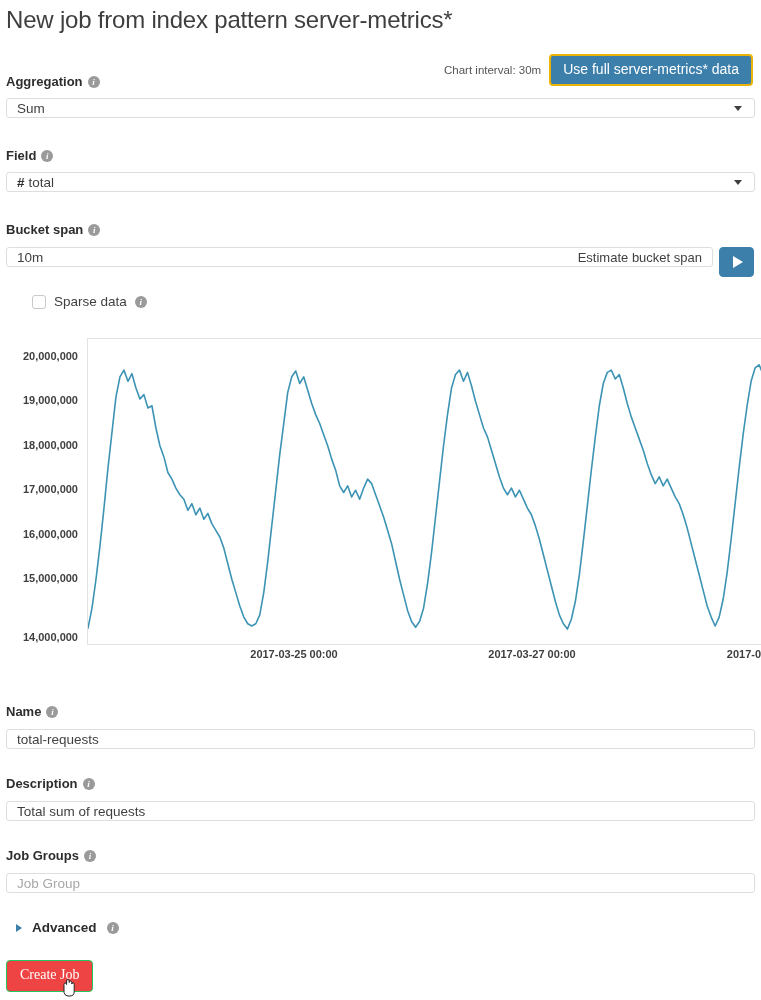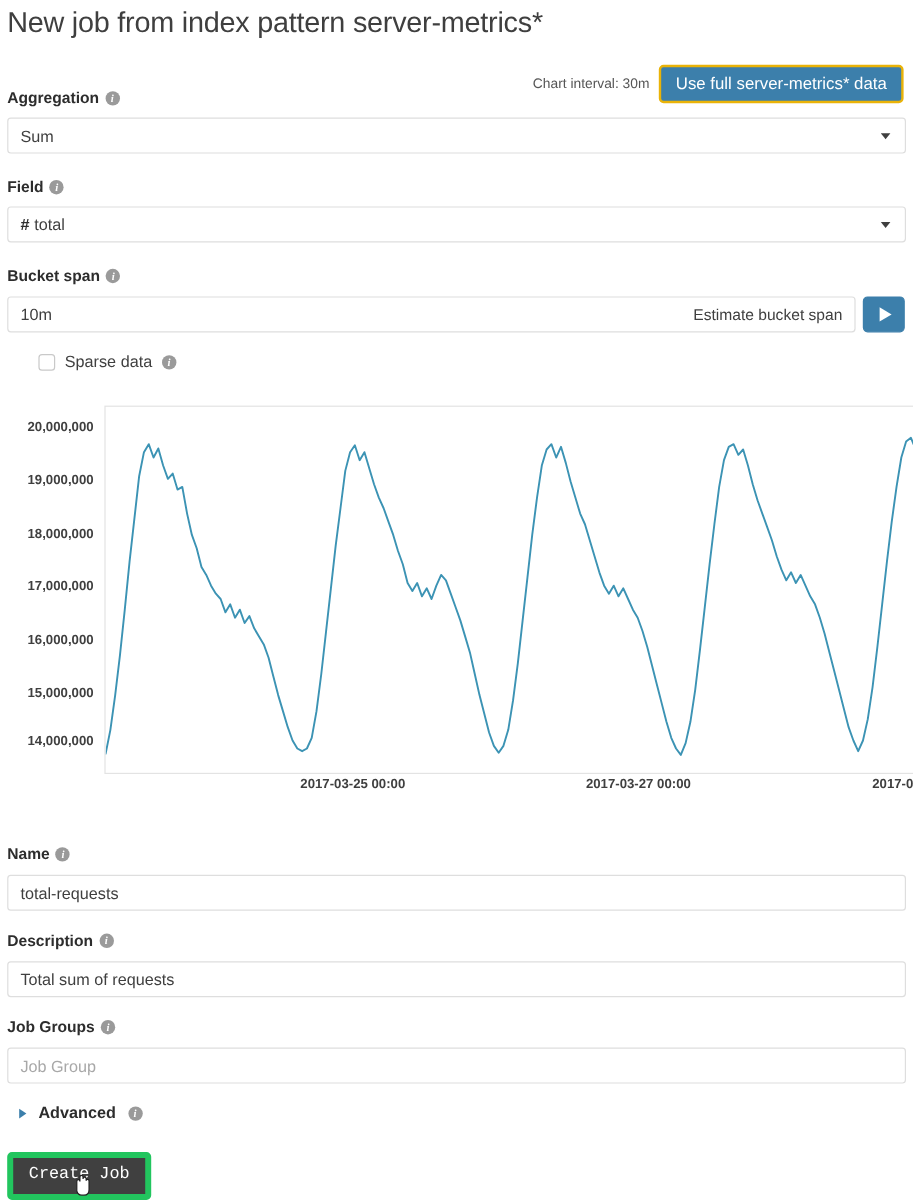--- a/index.html
+++ b/index.html
@@ -43,21 +43,21 @@
   .info-icon {
     display: inline-block; width: 12px; height: 12px;
     border-radius: 50%; background: #9a9a9a; color: #ffffff;
     font-size: 9px; font-weight: bold; line-height: 12px;
     text-align: center; font-style: italic;
     font-family: "Liberation Serif", serif;
   }
 
   .control {
     position: absolute; left: 6px;
-    height: 30px; border: 1px solid #dedede; border-radius: 3px;
+    height: 20px; border: 1px solid #dedede; border-radius: 3px;
     background: #ffffff; display: flex; align-items: center;
     padding: 0 10px; font-size: 13.5px; color: #3f3f3f;
   }
   .control.wide { width: 749px; }
   .control .val { flex: 1; }
   .control .val.placeholder { color: #a8a8a8; }
   .caret-down {
     width: 0; height: 0; margin-right: 2px;
     border-left: 4px solid transparent;
     border-right: 4px solid transparent;
@@ -120,25 +120,25 @@
     cursor: pointer;
   }
   .tri-right {
     width: 0; height: 0;
     border-top: 4px solid transparent;
     border-bottom: 4px solid transparent;
     border-left: 6px solid #3c7fab;
   }
   .btn-create {
     position: absolute; left: 6px; top: 960px;
-    background: #404040; color: #ffffff;
-    border: 5px solid #22c55e; border-radius: 4px;
+    background: #ef4444; color: #ffffff;
+    border: 1px solid #22c55e; border-radius: 4px;
     font-size: 14px; padding: 6px 13px 7px;
     cursor: pointer; line-height: 1.2;
-    font-family: Liberation Mono, monospace;
+    font-family: Liberation Serif, serif;
   }
   .cursor-hand { position: absolute; left: 60px; top: 977px; width: 18px; height: 22px; }
 </style>
 </head>
 <body>
 
 <div class="page">
 
   <div class="page-title">New job from index pattern server-metrics*</div>
 
@@ -178,21 +178,21 @@
   </div>
 
   <div class="checkbox-row">
     <span class="checkbox"></span>
     <span>Sparse data</span>
     <span class="info-icon">i</span>
   </div>
 
   <div class="chart-wrap">
     <div class="y-labels">
-        <div class="y-label" style="top: 288px; margin-left: 27px;">14,000,000</div>
+        <div class="y-label" style="top: 307px; margin-left: 27px;">14,000,000</div>
         <div class="y-label" style="top: 248.261px;">15,000,000</div>
         <div class="y-label" style="top: 203.768px;">16,000,000</div>
         <div class="y-label" style="top: 159.275px;">17,000,000</div>
         <div class="y-label" style="top: 114.783px;">18,000,000</div>
         <div class="y-label" style="top: 70.2899px;">19,000,000</div>
         <div class="y-label" style="top: 25.7971px;">20,000,000</div>
       </div>
     <div class="plot">
       <svg width="700" height="307" viewBox="0 0 700 307" preserveAspectRatio="none">
         <path id="series-path" fill="none" stroke="#3c93b4" stroke-width="1.6" stroke-linejoin="round" stroke-linecap="round" d="M0.00 289.20 L3.99 269.18 L7.99 240.26 L11.98 206.89 L15.98 169.07 L19.97 129.03 L23.97 93.43 L27.96 57.84 L31.96 37.82 L35.95 31.14 L39.95 42.27 L43.94 34.70 L47.94 48.94 L51.93 60.07 L55.92 55.62 L59.92 68.96 L63.91 66.74 L67.91 88.99 L71.90 106.78 L75.90 117.91 L79.89 133.48 L83.89 140.15 L87.88 149.05 L91.88 155.72 L95.87 160.17 L99.87 171.30 L103.86 164.62 L107.85 175.75 L111.85 169.07 L115.84 180.20 L119.84 174.41 L123.83 184.64 L127.83 191.32 L131.82 197.99 L135.82 209.12 L139.81 224.69 L143.81 240.26 L147.80 253.61 L151.80 266.96 L155.79 278.08 L159.78 284.75 L163.78 286.98 L167.77 284.75 L171.77 275.86 L175.76 253.61 L179.76 222.46 L183.75 186.87 L187.75 151.28 L191.74 115.68 L195.74 84.54 L199.73 53.39 L203.73 37.82 L207.72 32.03 L211.72 44.49 L215.71 37.82 L219.70 51.17 L223.70 64.51 L227.69 75.64 L231.69 84.54 L235.68 95.66 L239.68 106.78 L243.67 120.13 L247.67 131.25 L251.66 146.83 L255.66 153.50 L259.65 146.83 L263.65 157.95 L267.64 151.28 L271.63 160.17 L275.63 149.05 L279.62 140.15 L283.62 144.60 L287.61 155.72 L291.61 166.85 L295.60 177.97 L299.60 191.32 L303.59 204.67 L307.59 222.46 L311.58 240.26 L315.58 255.83 L319.57 271.41 L323.56 282.53 L327.56 288.31 L331.55 282.53 L335.55 269.18 L339.54 244.71 L343.54 213.57 L347.53 177.97 L351.53 142.38 L355.52 106.78 L359.52 75.64 L363.51 48.94 L367.51 35.59 L371.50 31.14 L375.49 42.27 L379.49 33.37 L383.48 46.72 L387.48 62.29 L391.47 75.64 L395.47 88.99 L399.46 97.88 L403.46 111.23 L407.45 124.58 L411.45 137.93 L415.44 149.05 L419.44 155.72 L423.43 149.05 L427.42 157.95 L431.42 151.28 L435.41 160.17 L439.41 169.07 L443.40 175.75 L447.40 186.87 L451.39 200.22 L455.39 215.79 L459.38 231.36 L463.38 246.93 L467.37 262.51 L471.37 275.86 L475.36 284.75 L479.35 290.09 L483.35 280.30 L487.34 262.51 L491.34 235.81 L495.33 202.44 L499.33 166.85 L503.32 131.25 L507.32 97.88 L511.31 66.74 L515.31 44.49 L519.30 33.37 L523.30 31.14 L527.29 40.04 L531.28 35.59 L535.28 48.94 L539.27 64.51 L543.27 77.86 L547.26 88.99 L551.26 100.11 L555.25 111.23 L559.25 124.58 L563.24 135.70 L567.24 144.60 L571.23 137.93 L575.23 146.83 L579.22 140.15 L583.22 149.05 L587.21 157.95 L591.20 164.62 L595.20 175.75 L599.19 189.09 L603.19 204.67 L607.18 220.24 L611.18 235.81 L615.17 251.38 L619.17 266.96 L623.16 278.08 L627.16 286.98 L631.15 278.08 L635.15 260.28 L639.14 233.59 L643.13 200.22 L647.13 164.62 L651.12 129.03 L655.12 95.66 L659.11 66.74 L663.11 42.27 L667.10 28.92 L671.10 25.81 L675.09 35.59 L679.09 31.14 L683.08 44.49 L687.08 60.07 L691.07 73.41 L695.06 86.76 L699.06 97.88 L703.05 109.01 L707.05 120.13 L711.04 131.25 L715.04 140.15 L719.03 133.48 L723.03 142.38 L727.02 135.70 L731.02 146.83 L735.01 153.50 L739.01 149.05 L743.00 155.72"></path>

